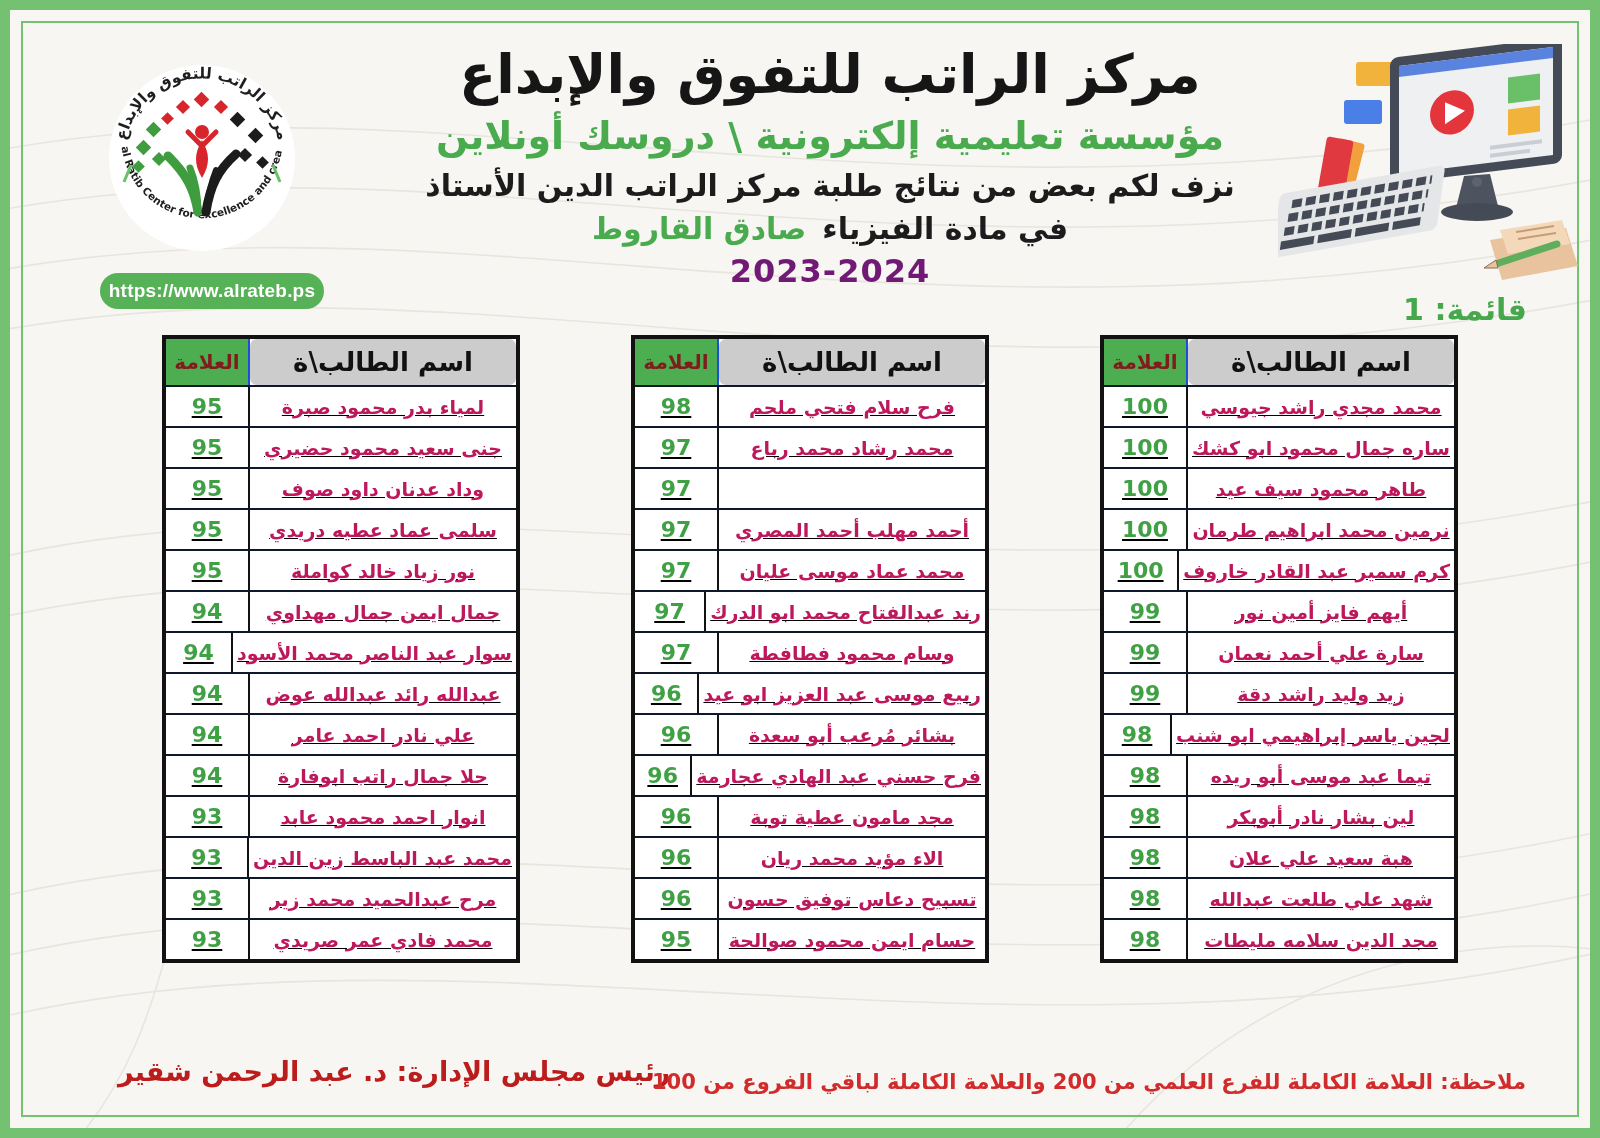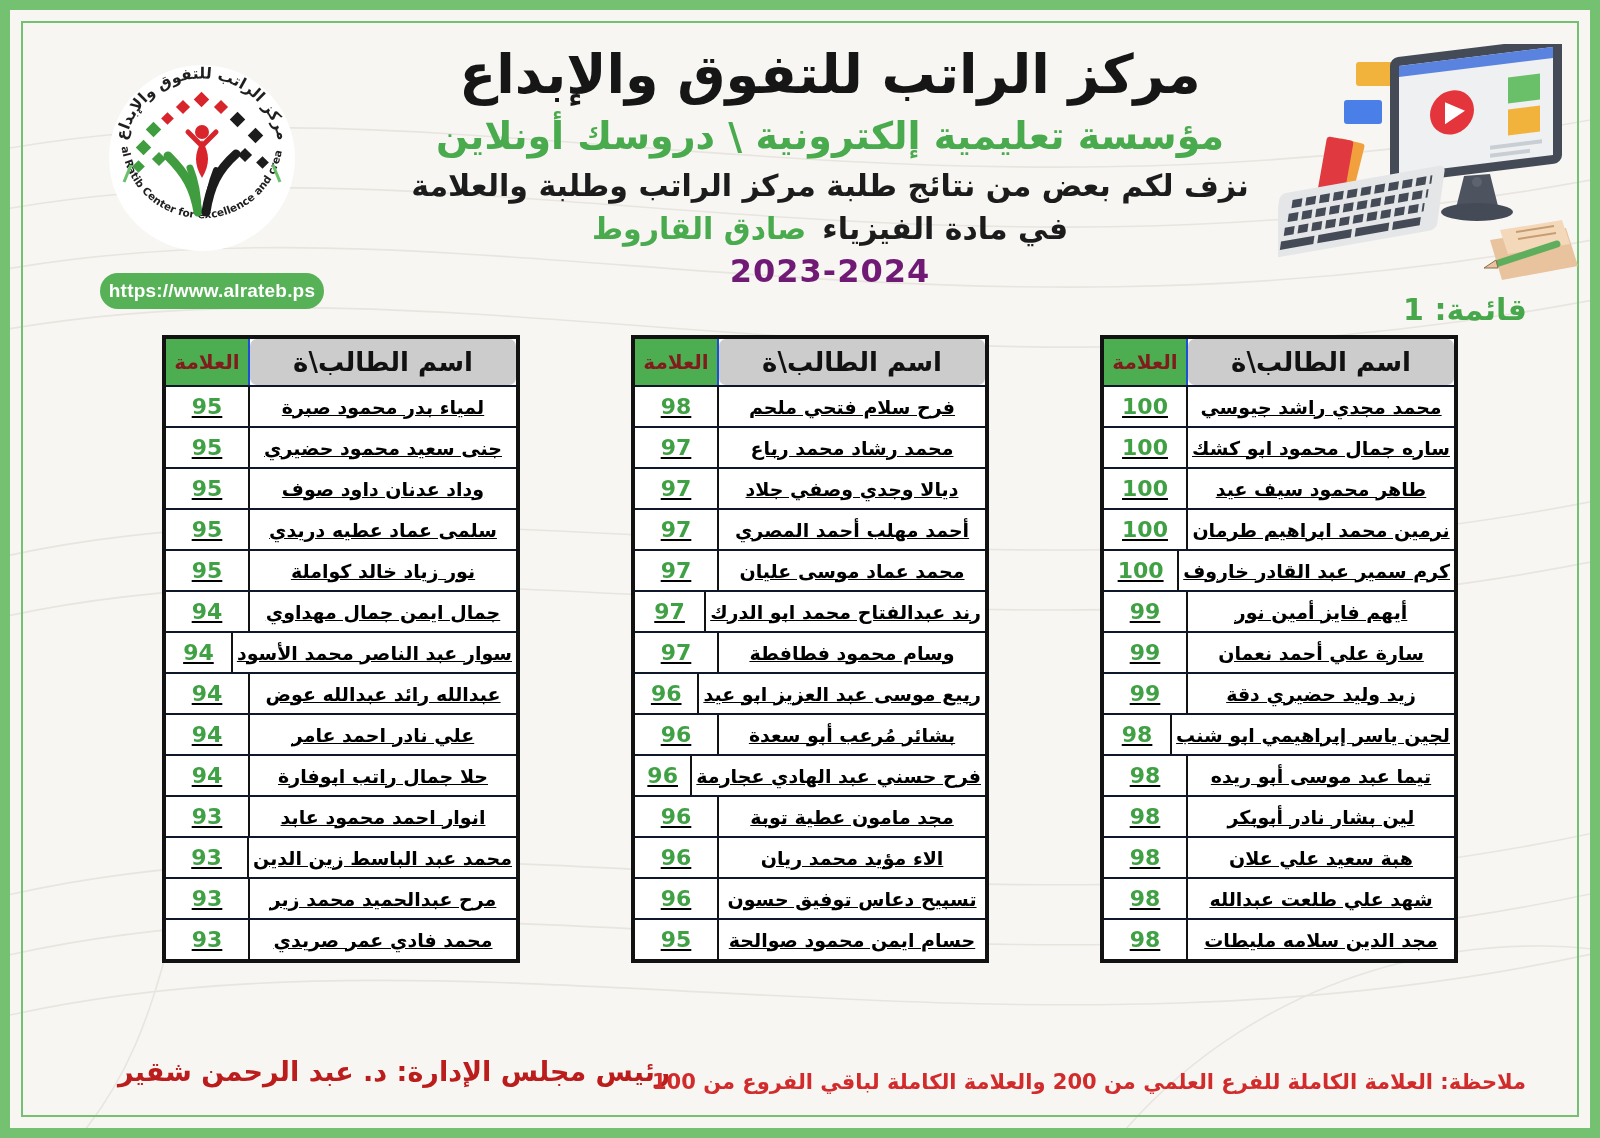--- a/index.html
+++ b/index.html
@@ -56,21 +56,21 @@
     flex:1; background:#cccccc; color:#111; font-weight:bold; font-size:26px;
     display:flex; align-items:center; justify-content:center; direction:rtl;border-radius:7px;
   }
   .trow { display:flex; direction:ltr; height:41px; border-top:2px solid #0f172a;text-decoration:underline; }
   .td-score {
     width:84px; color:#3fa044; font-weight:bold; font-size:22px;
     display:flex; align-items:center; justify-content:center;
     border-right:2px solid #121212;
   }
   .td-name {
-    flex:1; color:#000000; font-weight:bold; font-size:19px;
+    flex:1; color:#be185d; font-weight:bold; font-size:19px;
     display:flex; align-items:center; justify-content:center;
     direction:rtl; white-space:nowrap; padding:12px 4px;
   }
   .tbl-left  { left:152px; }
   .tbl-mid   { left:621px; }
   .tbl-right { left:1090px; }
 
   
   .chairman {
     position:absolute; left:108px; top:1046px; z-index:2;
@@ -148,21 +148,21 @@
         <rect x="152" y="96" width="9" height="9" transform="rotate(45 156.5 100.5)"></rect>
       </g>
     </svg>
   </div>
 
   <button class="url-pill">https://www.alrateb.ps</button>
 
   <div class="titles">
     <div class="main-title">مركز الراتب للتفوق والإبداع</div>
     <div class="subtitle">مؤسسة تعليمية إلكترونية \ دروسك أونلاين</div>
-    <div class="intro-line">نزف لكم بعض من نتائج طلبة مركز الراتب وطلبة والعلامة</div>
+    <div class="intro-line">نزف لكم بعض من نتائج طلبة مركز الراتب الدين الأستاذ</div>
     <div class="subject-line">
       <span class="teacher">صادق القاروط</span>
       <span class="subject">في مادة الفيزياء</span>
     </div>
     <div class="years">2023-2024</div>
   </div>
 
   <div class="illustration">
     <svg width="305" height="245" viewBox="0 0 305 245">
 
@@ -247,21 +247,21 @@
         <div class="trow">
           <div class="td-score">99</div>
           <div class="td-name">أيهم فايز أمين نور</div>
         </div>
         <div class="trow">
           <div class="td-score">99</div>
           <div class="td-name">سارة علي أحمد نعمان</div>
         </div>
         <div class="trow">
           <div class="td-score">99</div>
-          <div class="td-name">زيد وليد حضيري دقة</div>
+          <div class="td-name">زيد وليد راشد دقة</div>
         </div>
         <div class="trow">
           <div class="td-score">98</div>
           <div class="td-name">لجين ياسر إبراهيمي ابو شنب</div>
         </div>
         <div class="trow">
           <div class="td-score">98</div>
           <div class="td-name">تيما عبد موسى أبو ريده</div>
         </div>
         <div class="trow">
@@ -292,21 +292,20 @@
         <div class="trow">
           <div class="td-score">98</div>
           <div class="td-name">فرح سلام فتحي ملحم</div>
         </div>
         <div class="trow">
           <div class="td-score">97</div>
           <div class="td-name">محمد رشاد محمد رباع</div>
         </div>
         <div class="trow">
           <div class="td-score">97</div>
-          <div class="td-name">ديالا وجدي وصفي جلاد</div>
         </div>
         <div class="trow">
           <div class="td-score">97</div>
           <div class="td-name">أحمد مهلب أحمد المصري</div>
         </div>
         <div class="trow">
           <div class="td-score">97</div>
           <div class="td-name">محمد عماد موسى عليان</div>
         </div>
         <div class="trow">

